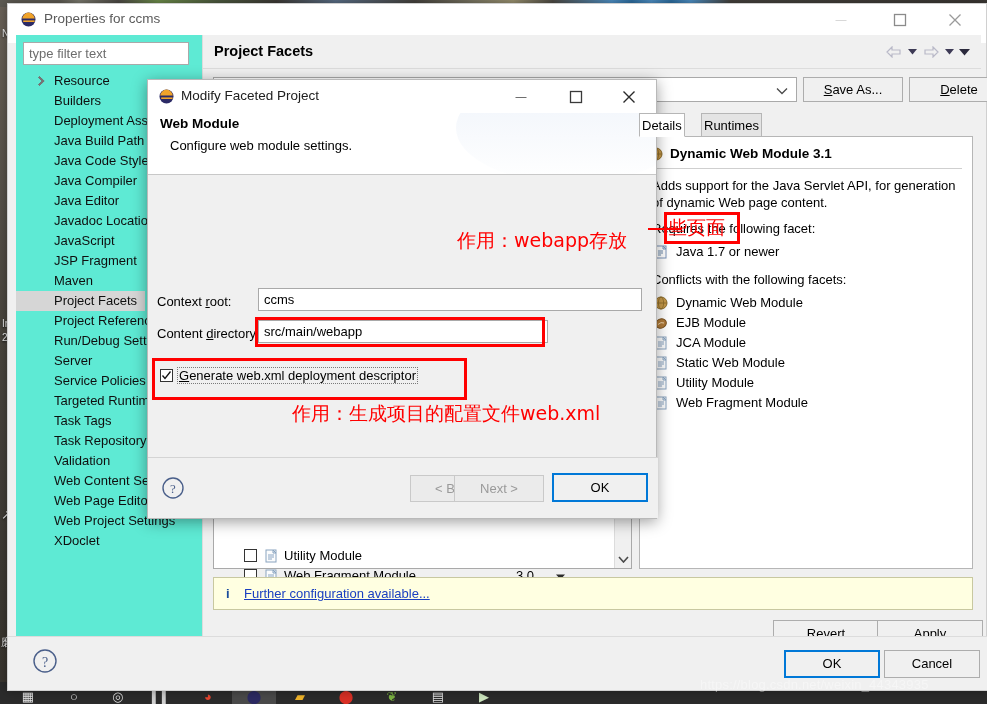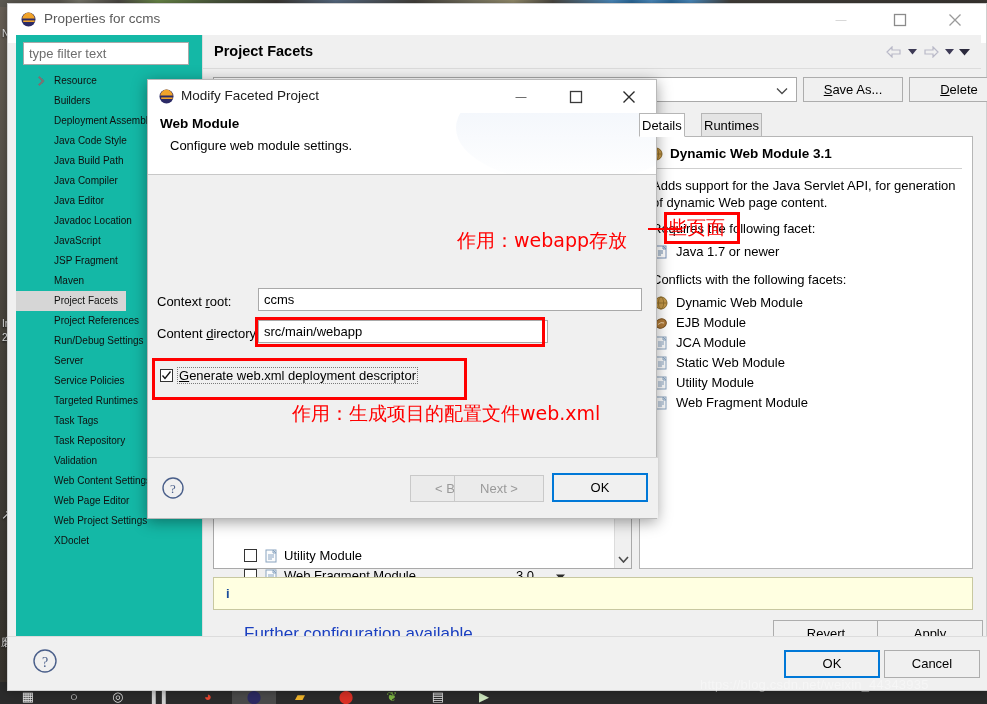--- a/index.html
+++ b/index.html
@@ -62,31 +62,31 @@
   }
   .wb { position: absolute; top: 0; width: 46px; height: 31px; cursor: default; }
   .wb svg { position: absolute; left: 50%; top: 50%; transform: translate(-50%,-50%); }
   .wb-min { right: 122px; }
   .wb-max { right: 63px; }
   .wb-close { right: 8px; }
 
   
   .props-sidebar {
     position: absolute; left: 8px; top: 31px; width: 186px; height: 603px;
-    background: #14b8a6;
+    background: #5eead4;
   }
   .filter-box {
     position: absolute; left: 7px; top: 7px; width: 166px; height: 23px;
     border: 1px solid #a9a9a9; background: #fff;
     font-size: 13px; color: #6d6d6d; padding: 3px 5px; line-height: 15px;
   }
   .tree { position: absolute; left: 0; top: 36px; width: 186px; }
   .tree-item {
     position: relative; height: 20px; line-height: 20px;
-    padding-left: 38px; font-size: 10px; white-space: nowrap; color: #0f0f0f;
+    padding-left: 38px; font-size: 13px; white-space: nowrap; color: #0f0f0f;
   }
   .tree-item.sel { background: #d6d6d6; display: inline-block; padding-right: 8px; margin-left: 0; }
   .tree-row { height: 20px; }
   .tw {
     position: absolute; left: 22px; top: 0; height: 20px; width: 12px;
     line-height: 20px; color: #767676; font-size: 10px;
   }
   .tw svg { vertical-align: middle; }
 
   
@@ -145,23 +145,22 @@
   .flabel { position: absolute; left: 70px; top: 0; }
   .fver { position: absolute; left: 302px; top: 0; }
   .fvdrop { position: absolute; left: 342px; top: 0; }
 
   .info-bar {
     position: absolute; left: 10px; top: 542px; width: 760px; height: 33px;
     background: #ffffe1; border: 1px solid #c8c8a0;
   }
   .info-i { position: absolute; left: 12px; top: 8px; color: #1a4c9c; font-weight: bold; font-size: 13px; }
   .info-link {
-    position: absolute; left: 30px; top: 8px; font-size: 17px; color: #1a3fc0;
+    position: absolute; left: 30px; top: 8px; font-size: 13px; color: #1a3fc0;
     text-decoration: underline;
-    margin-top: 38px;
   }
 
   .details-panel {
     position: absolute; left: 436px; top: 78px; width: 334px; height: 456px;
   }
   .tabstrip { position: absolute; left: 0; top: 0; height: 24px; width: 334px; }
   .tab {
     position: absolute; top: 0; height: 24px; line-height: 23px; padding: 0 2px;
     font-size: 13px; border: 1px solid #b6b6b6; border-bottom: none; background: #e4e4e4;
   }
@@ -350,27 +349,27 @@
                 <path d="M1 1 L5.2 5 L1 9" fill="none" stroke="#767676" stroke-width="1.4"></path>
               </svg></span>
           </div>
           <div class="tree-row">
             <div class="tree-item">Builders</div>
           </div>
           <div class="tree-row">
             <div class="tree-item">Deployment Assembly</div>
           </div>
           <div class="tree-row">
+            <div class="tree-item">Java Build Path</div>
+          </div>
+          <div class="tree-row">
             <div class="tree-item">Java Code Style</div>
             <span class="tw"><svg width="7" height="10" viewBox="0 0 7 10">
                 <path d="M1 1 L5.2 5 L1 9" fill="none" stroke="#767676" stroke-width="1.4"></path>
               </svg></span>
-          </div>
-          <div class="tree-row">
-            <div class="tree-item">Java Build Path</div>
           </div>
           <div class="tree-row">
             <div class="tree-item">Java Compiler</div>
             <span class="tw"><svg width="7" height="10" viewBox="0 0 7 10">
                 <path d="M1 1 L5.2 5 L1 9" fill="none" stroke="#767676" stroke-width="1.4"></path>
               </svg></span>
           </div>
           <div class="tree-row">
             <div class="tree-item">Java Editor</div>
             <span class="tw"><svg width="7" height="10" viewBox="0 0 7 10">

